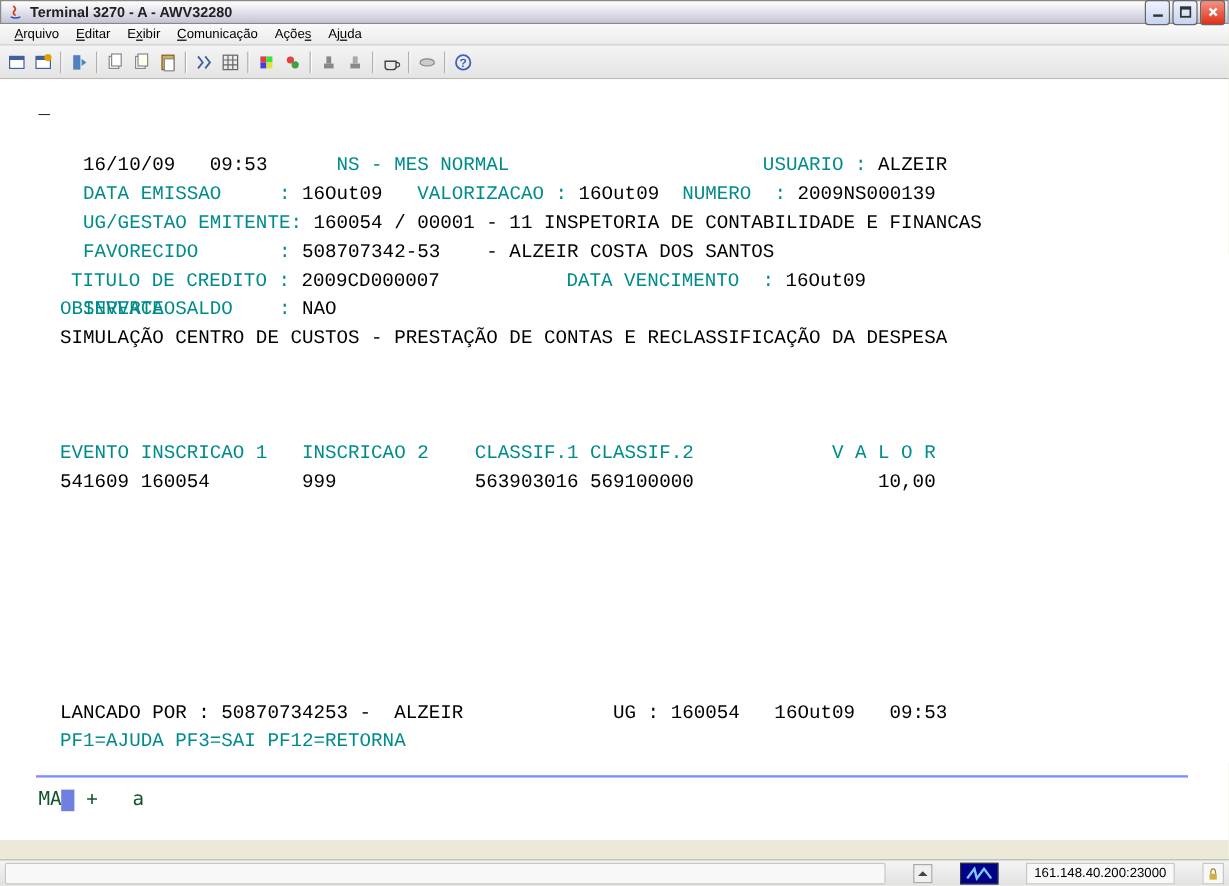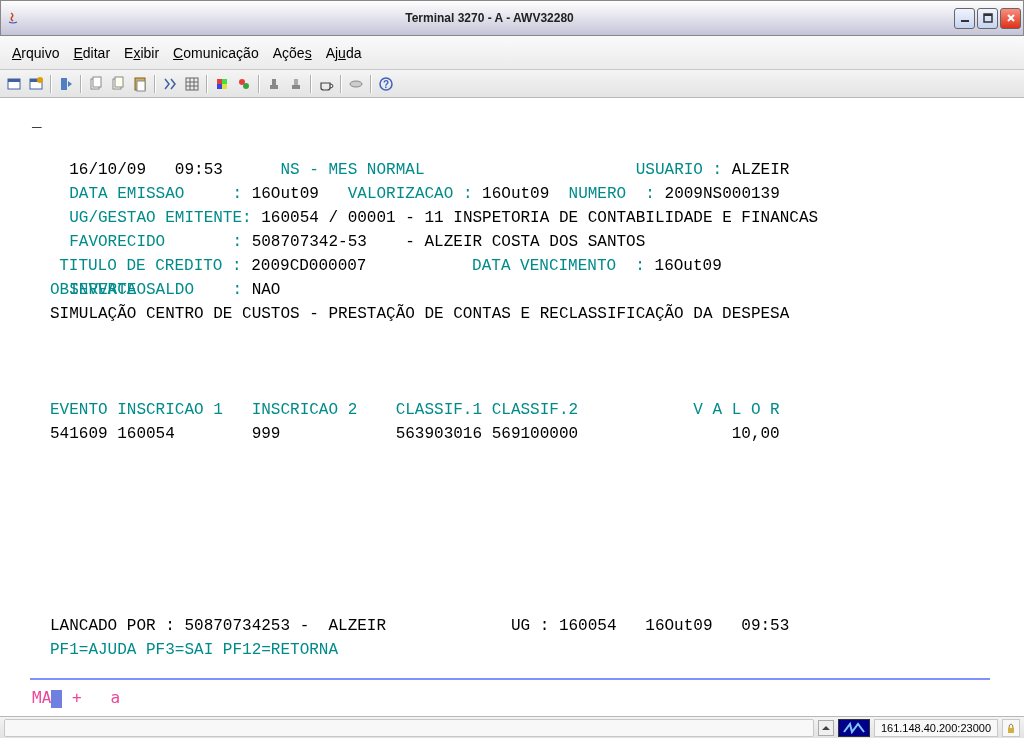--- a/index.html
+++ b/index.html
@@ -1,47 +1,47 @@
 <!DOCTYPE html>
 <html><head>
 <meta charset="utf-8">
 <style>
   * { margin: 0; padding: 0; box-sizing: border-box; }
   body { width: 1024px; height: 738px; font-family: Tahoma, sans-serif; font-size: 11px; background: #ece9d8; overflow: hidden; }
 
   
-  .titlebar { height: 36px; background: linear-gradient(to bottom, #fefefe 0%, #e8e8f0 40%, #c4c4d8 100%); border: 1px solid #888; display: flex; align-items: center; padding: 0 2px 0 4px; text-align: center; }
+  .titlebar { height: 20px; background: linear-gradient(to bottom, #fefefe 0%, #e8e8f0 40%, #c4c4d8 100%); border: 1px solid #888; display: flex; align-items: center; padding: 0 2px 0 4px; }
   .titlebar .java-icon { width: 16px; height: 16px; margin-right: 4px; display:flex;align-items:center;justify-content:center;}
   .titlebar .title { flex: 1; font-weight: bold; font-size: 12px; color: #222; }
   .win-btns { display: flex; gap: 2px; }
   .win-btn { width: 21px; height: 21px; border: 1px solid #666; border-radius: 3px; display: flex; align-items: center; justify-content: center; font-weight: bold; font-size: 11px; }
   .win-btn.min, .win-btn.max { background: linear-gradient(#f0f4ff, #c6d4f0); color: #333; }
   .win-btn.close { background: linear-gradient(#f89080, #e03018); color: #fff; }
 
   
-  .menubar { height: 34px; background: linear-gradient(#fafafa, #ebebeb); border-bottom: 1px solid #c8c8c8; display: flex; align-items: center; padding-left: 6px; gap: 2px; font-size: 14px; }
+  .menubar { height: 18px; background: linear-gradient(#fafafa, #ebebeb); border-bottom: 1px solid #c8c8c8; display: flex; align-items: center; padding-left: 6px; gap: 2px; font-size: 11px; }
   .menubar span { padding: 2px 6px; cursor: default; }
   .menubar span u { text-decoration: underline; }
 
   
   .toolbar { height: 28px; background: linear-gradient(#f4f4f4, #e4e4e4); border-bottom: 1px solid #b8b8b8; display: flex; align-items: center; padding-left: 4px; gap: 2px; }
   .tbtn { width: 20px; height: 20px; display: flex; align-items: center; justify-content: center; border-radius:2px; }
   .sep { width:2px; height:18px; border-left:1px solid #b0b0b0; border-right:1px solid #fff; margin:0 2px;}
 
   
   .terminal { position: relative; background: #ffffff; height: 634px; font-family: "Lucida Console", "Courier New", monospace; font-size: 16px; line-height: 24px; padding: 12px 10px 4px 10px; color: #000; white-space: pre; }
   .teal { color: #008b8b; }
   .black { color: #000; }
   .row { position: absolute; left: 10px; right: 10px; }
   .hr-line { position: absolute; left: 30px; right: 34px; height: 2px; background: #8090ff; top: 580px; }
-  .status-line { position: absolute; top: 588px; left: 32px; color: #ec4899; font-family: "Lucida Console", monospace; font-size: 16px; }
+  .status-line { position: absolute; top: 588px; left: 32px; color: #14532d; font-family: "Lucida Console", monospace; font-size: 16px; }
   .status-line .cursor-block { display:inline-block;width:11px;height:18px;background:#7080e0;vertical-align:middle;}
 
   
-  .statusbar { position: absolute; bottom: 0; left: 0; right: 0; height: 22px; background: linear-gradient(#f4f4f4, #e2e2e2); border-top: 1px solid #b8b8b8; display: flex; align-items: center; padding: 0 4px; font-size: 11px; }
+  .statusbar { position: absolute; bottom: 0; left: 0; right: 0; height: 22px; background: linear-gradient(#f4f4f4, #e2e2e2); border-top: 1px solid #b8b8b8; display: flex; align-items: center; padding: 0 4px; font-size: 11px; gap: 19px; }
   .statusbar .spacer { flex: 1; border: 1px solid #c8c8c8; background: #f8f8f8; height: 18px; margin-right: 4px; border-radius:2px;}
   .statusbar .arrow { width: 16px; height: 16px; border:1px solid #aaa; background:#f0f0f0; display:flex;align-items:center;justify-content:center;margin-right:4px;}
   .statusbar .conn-icon { width: 32px; height: 18px; background:#00008b;display:flex;align-items:center;justify-content:center;color:#7ec8ff;margin-right:4px;border:1px solid #333;}
   .statusbar .addr { border:1px solid #c8c8c8;background:#f8f8f8;height:18px;padding:1px 6px;margin-right:4px;display:flex;align-items:center; }
   .statusbar .lock { width:18px;height:18px;border:1px solid #c8c8c8;background:#f8f8f8;display:flex;align-items:center;justify-content:center;}
 </style>
 </head>
 <body>
 
 <div class="titlebar">

